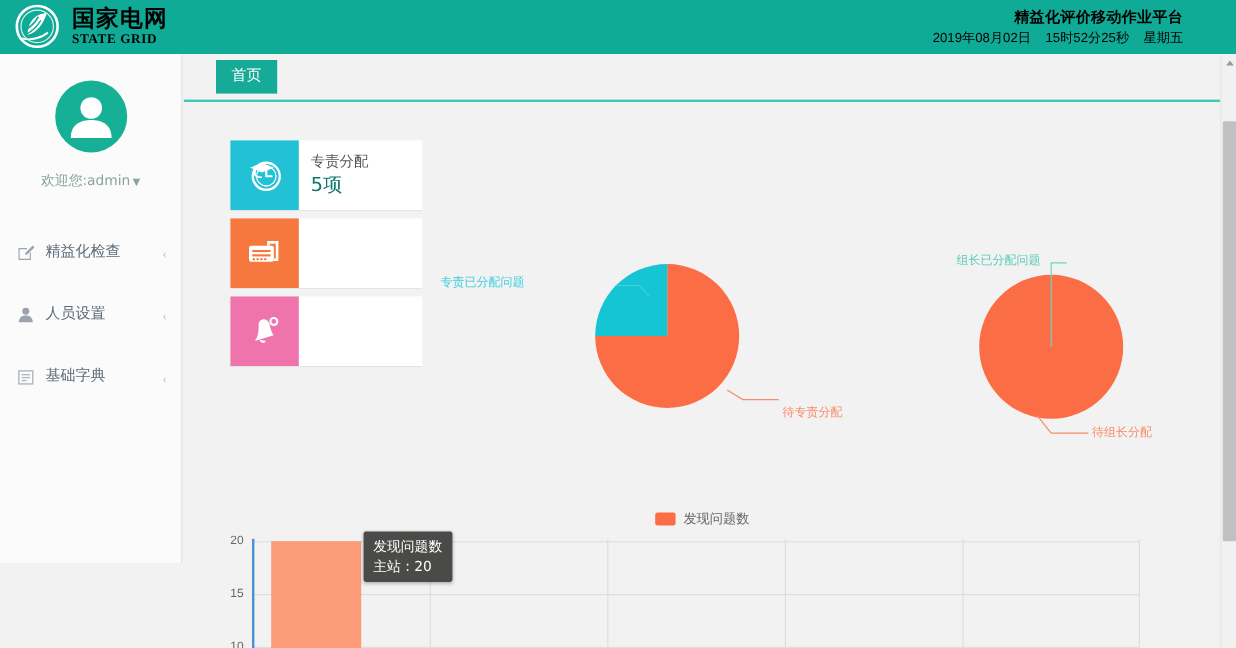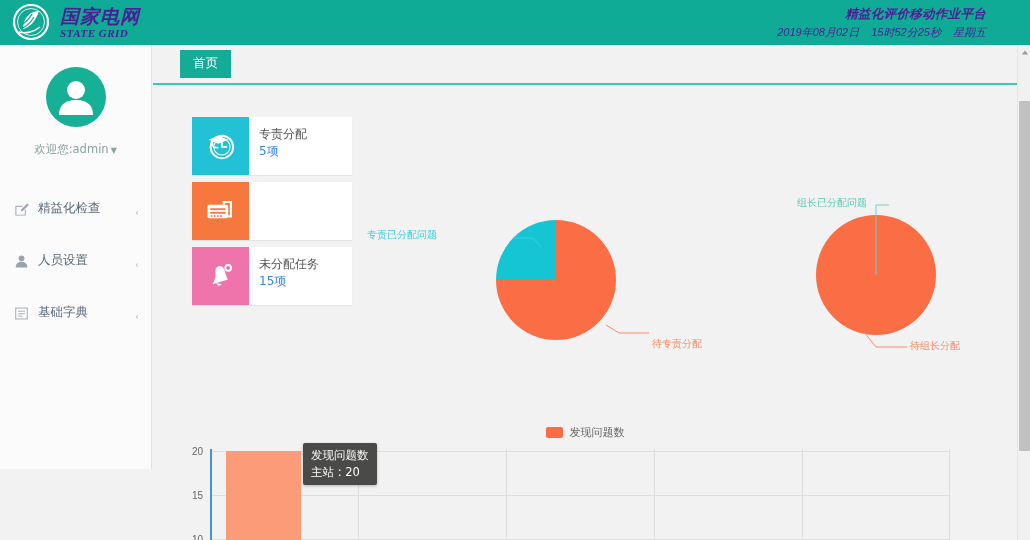--- a/index.html
+++ b/index.html
@@ -8,22 +8,21 @@
     overflow: hidden;
     font-family: "Liberation Sans", "DejaVu Sans", sans-serif;
     background: #f2f2f2;
   }
 
   
   .header {
     position: absolute; top: 0; left: 0;
     width: 1030px; height: 45px;
     background: #10ab97;
-    color: #4c1d95;
-    font-style: italic;
+    color: #000000;
   }
   .logo-wrap {
     position: absolute; left: 10px; top: 1px;
     display: flex; align-items: center; gap: 8px;
   }
   .logo-mark { width: 42px; height: 42px; }
   .logo-text { line-height: 1; padding-top: 2px; }
   .logo-cn {
     font-size: 19px; font-weight: bold; letter-spacing: 1px;
     font-family: "DejaVu Sans", sans-serif;
@@ -113,21 +112,21 @@
     width: 57px; display: flex;
     align-items: center; justify-content: center;
     flex-shrink: 0;
   }
   .card-body {
     flex: 1; padding: 9px 0 0 10px;
     font-family: "DejaVu Sans", sans-serif;
     color: #555;
   }
   .card-title { font-size: 12px; line-height: 1.35; }
-  .card-value { font-size: 12px; line-height: 1.5; color: #3b82f6; }
+  .card-value { font-size: 16px; line-height: 1.5; color: #0f766e; }
 
   
   .pie-zone { position: absolute; left: 0; top: 0; width: 864px; height: 300px; }
   .pie-wrap { position: absolute; }
   .pie-label {
     position: absolute; font-size: 10px; white-space: nowrap;
     font-family: "DejaVu Sans", sans-serif;
   }
 
   
@@ -303,44 +302,40 @@
       </div>
 
       <div class="card">
         <div class="card-icon" style="background:#ef74ab">
           <svg viewBox="0 0 40 40" width="36" height="36">
             <path d="M8 27 C12 24 14 18 15 13 C16 9 21 8 23.5 11 C26 14 24 20 26 26 Z" fill="#fff" transform="rotate(-14 18 18)"></path>
             <circle cx="28" cy="11" r="3.2" fill="none" stroke="#fff" stroke-width="2"></circle>
             <path d="M15 28 C15 31 19 32 20.5 29" fill="#fff"></path>
           </svg>
         </div>
-        <div class="card-body">
-          <div class="card-title">未分配任务</div>
-          <div class="card-value">15项</div>
-        </div>
       </div>
     </div>
 
     <div class="pie-zone">
 
       <div class="pie-wrap" style="left:288px; top:110px; width:230px; height:180px;">
         <svg viewBox="0 0 230 180" width="230" height="180">
 
           <path d="M115 85 L115 25 A60 60 0 1 1 55 85 Z" fill="#fb6d45"></path>
 
           <path d="M115 85 L55 85 A60 60 0 0 1 115 25 Z" fill="#15c5d4"></path>
 
           <polyline points="72,43 92,43 100,52" fill="none" stroke="#3ccfdd" stroke-width="1"></polyline>
           <polyline points="165,130 178,138 208,138" fill="none" stroke="#fb8b6b" stroke-width="1"></polyline>
         </svg>
         <div class="pie-label" style="left:-74px; top:33px; color:#3ccfdd;">专责已分配问题</div>
         <div class="pie-label" style="left:211px; top:142px; color:#fb8b6b;">待专责分配</div>
       </div>
 
-      <div class="pie-wrap" style="left:608px; top:104px; width:230px; height:190px;">
+      <div class="pie-wrap" style="left:608px; top:118px; width:230px; height:190px;">
         <svg viewBox="0 0 230 190" width="230" height="190">
           <circle cx="115" cy="86" r="60" fill="#fb6d45"></circle>
 
           <polyline points="115,86 115,26 115,16 128,16" fill="none" stroke="#6fd3c0" stroke-width="1"></polyline>
           <polyline points="103,143 115,158 146,158" fill="none" stroke="#fb8b6b" stroke-width="1"></polyline>
         </svg>
         <div class="pie-label" style="left:36px; top:7px; color:#58cdb6;">组长已分配问题</div>
         <div class="pie-label" style="left:149px; top:150px; color:#fb8b6b;">待组长分配</div>
       </div>
     </div>

